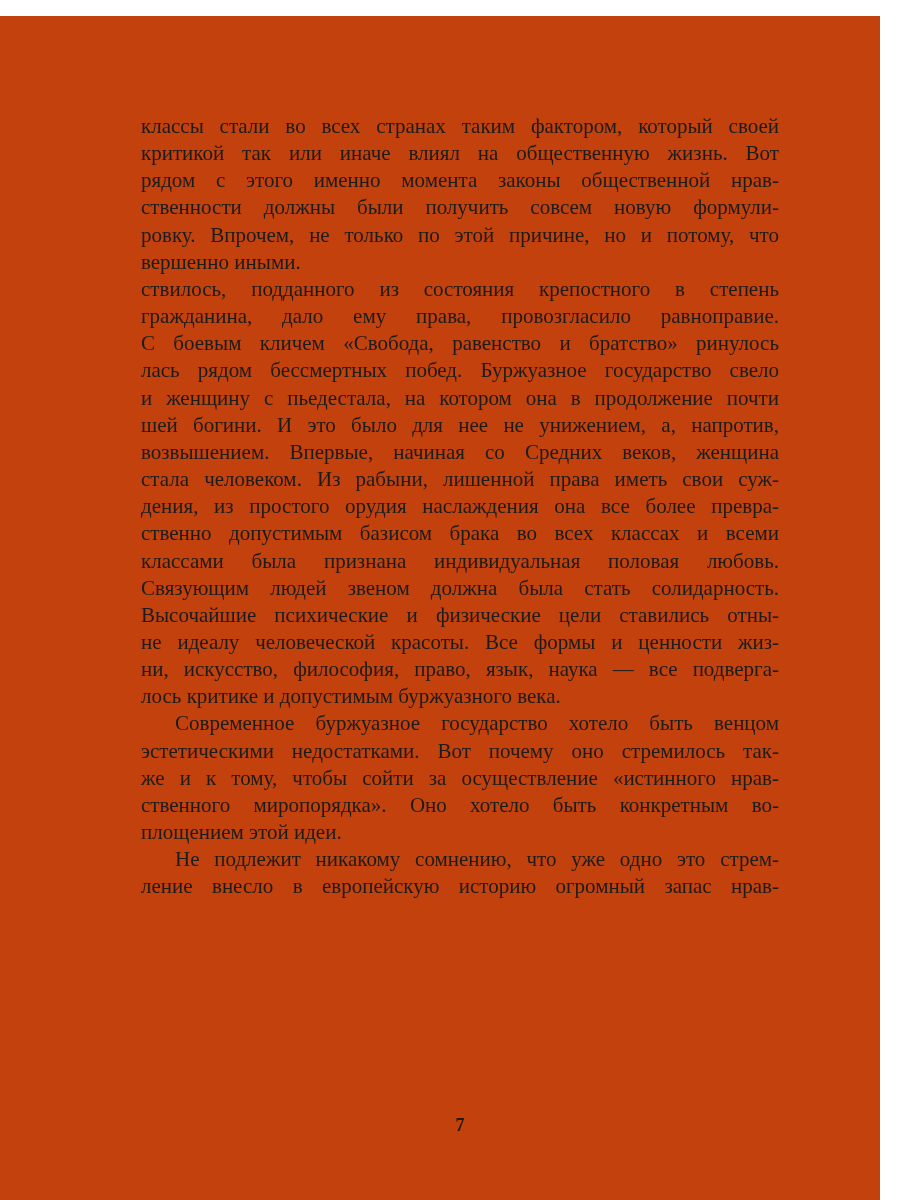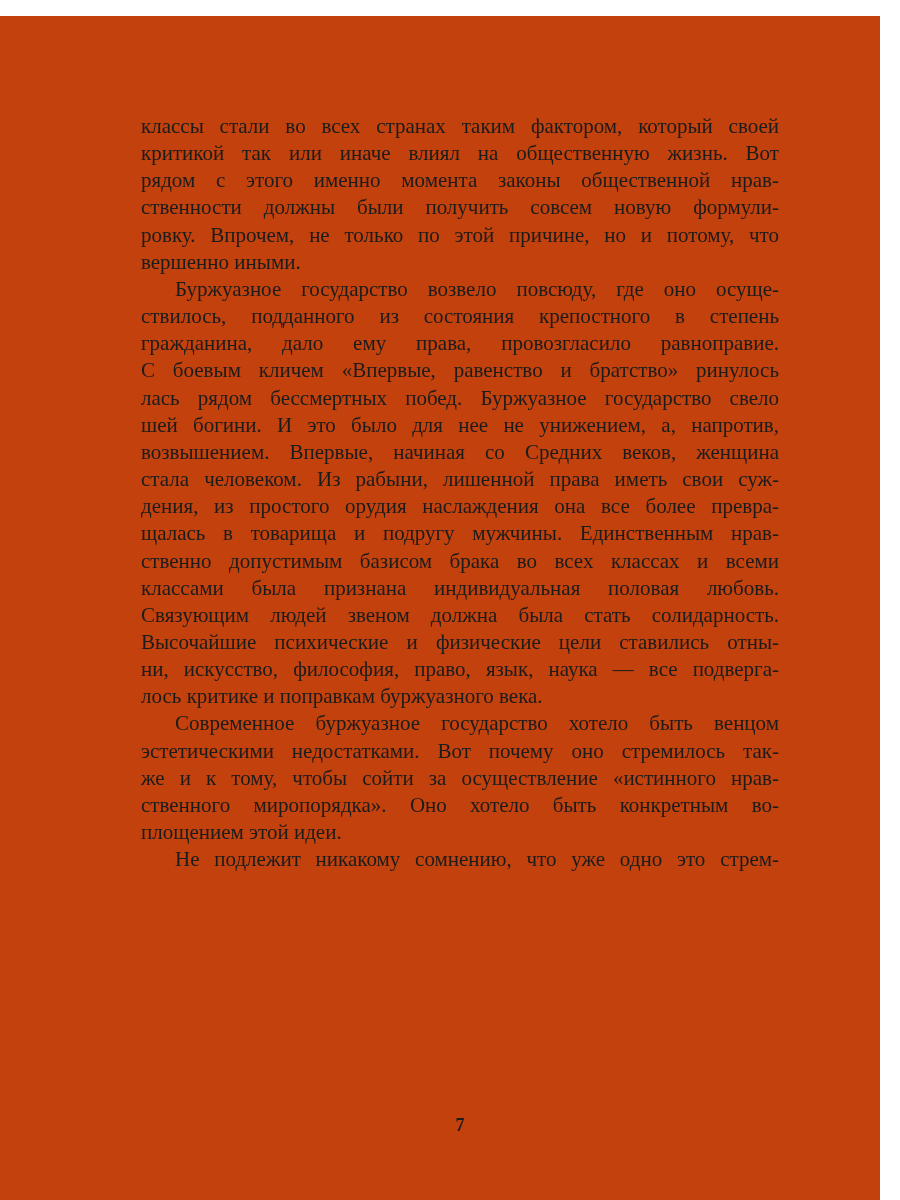--- a/index.html
+++ b/index.html
@@ -57,37 +57,38 @@
 <body>
 
 <div class="page">
   <div class="text-block">
       <div class="line">классы стали во всех странах таким фактором, который своей</div>
       <div class="line">критикой так или иначе влиял на общественную жизнь. Вот</div>
       <div class="line">рядом с этого именно момента законы общественной нрав-</div>
       <div class="line">ственности должны были получить совсем новую формули-</div>
       <div class="line">ровку. Впрочем, не только по этой причине, но и потому, что</div>
       <div class="line end">вершенно иными.</div>
-      <div class="line indent">Буржуазное государство возвело повсюду, где оно осуще-</div>
       <div class="line">ствилось, подданного из состояния крепостного в степень</div>
       <div class="line">гражданина, дало ему права, провозгласило равноправие.</div>
-      <div class="line">С боевым кличем «Впервые, равенство и братство» ринулось</div>
+      <div class="line">С боевым кличем «Свобода, равенство и братство» ринулось</div>
       <div class="line">лась рядом бессмертных побед. Буржуазное государство свело</div>
+      <div class="line">и женщину с пьедестала, на котором она в продолжение почти</div>
       <div class="line">шей богини. И это было для нее не унижением, а, напротив,</div>
       <div class="line">возвышением. Впервые, начиная со Средних веков, женщина</div>
       <div class="line">стала человеком. Из рабыни, лишенной права иметь свои суж-</div>
       <div class="line">дения, из простого орудия наслаждения она все более превра-</div>
-      <div class="line">щалась в товарища и подругу мужчины. Единственным нрав-</div>
       <div class="line">ственно допустимым базисом брака во всех классах и всеми</div>
       <div class="line">классами была признана индивидуальная половая любовь.</div>
       <div class="line">Связующим людей звеном должна была стать солидарность.</div>
       <div class="line">Высочайшие психические и физические цели ставились отны-</div>
+      <div class="line">не идеалу человеческой красоты. Все формы и ценности жиз-</div>
       <div class="line">ни, искусство, философия, право, язык, наука — все подверга-</div>
-      <div class="line end">лось критике и поправкам буржуазного века.</div>
+      <div class="line end">лось критике и допустимым буржуазного века.</div>
       <div class="line indent">Современное буржуазное государство хотело быть венцом</div>
       <div class="line">эстетическими недостатками. Вот почему оно стремилось так-</div>
       <div class="line">же и к тому, чтобы сойти за осуществление «истинного нрав-</div>
       <div class="line">ственного миропорядка». Оно хотело быть конкретным во-</div>
       <div class="line end">площением этой идеи.</div>
       <div class="line indent">Не подлежит никакому сомнению, что уже одно это стрем-</div>
+      <div class="line">ление внесло в европейскую историю огромный запас нрав-</div>
     </div>
   <div class="page-number">7</div>
 </div>
 
 </body></html>

